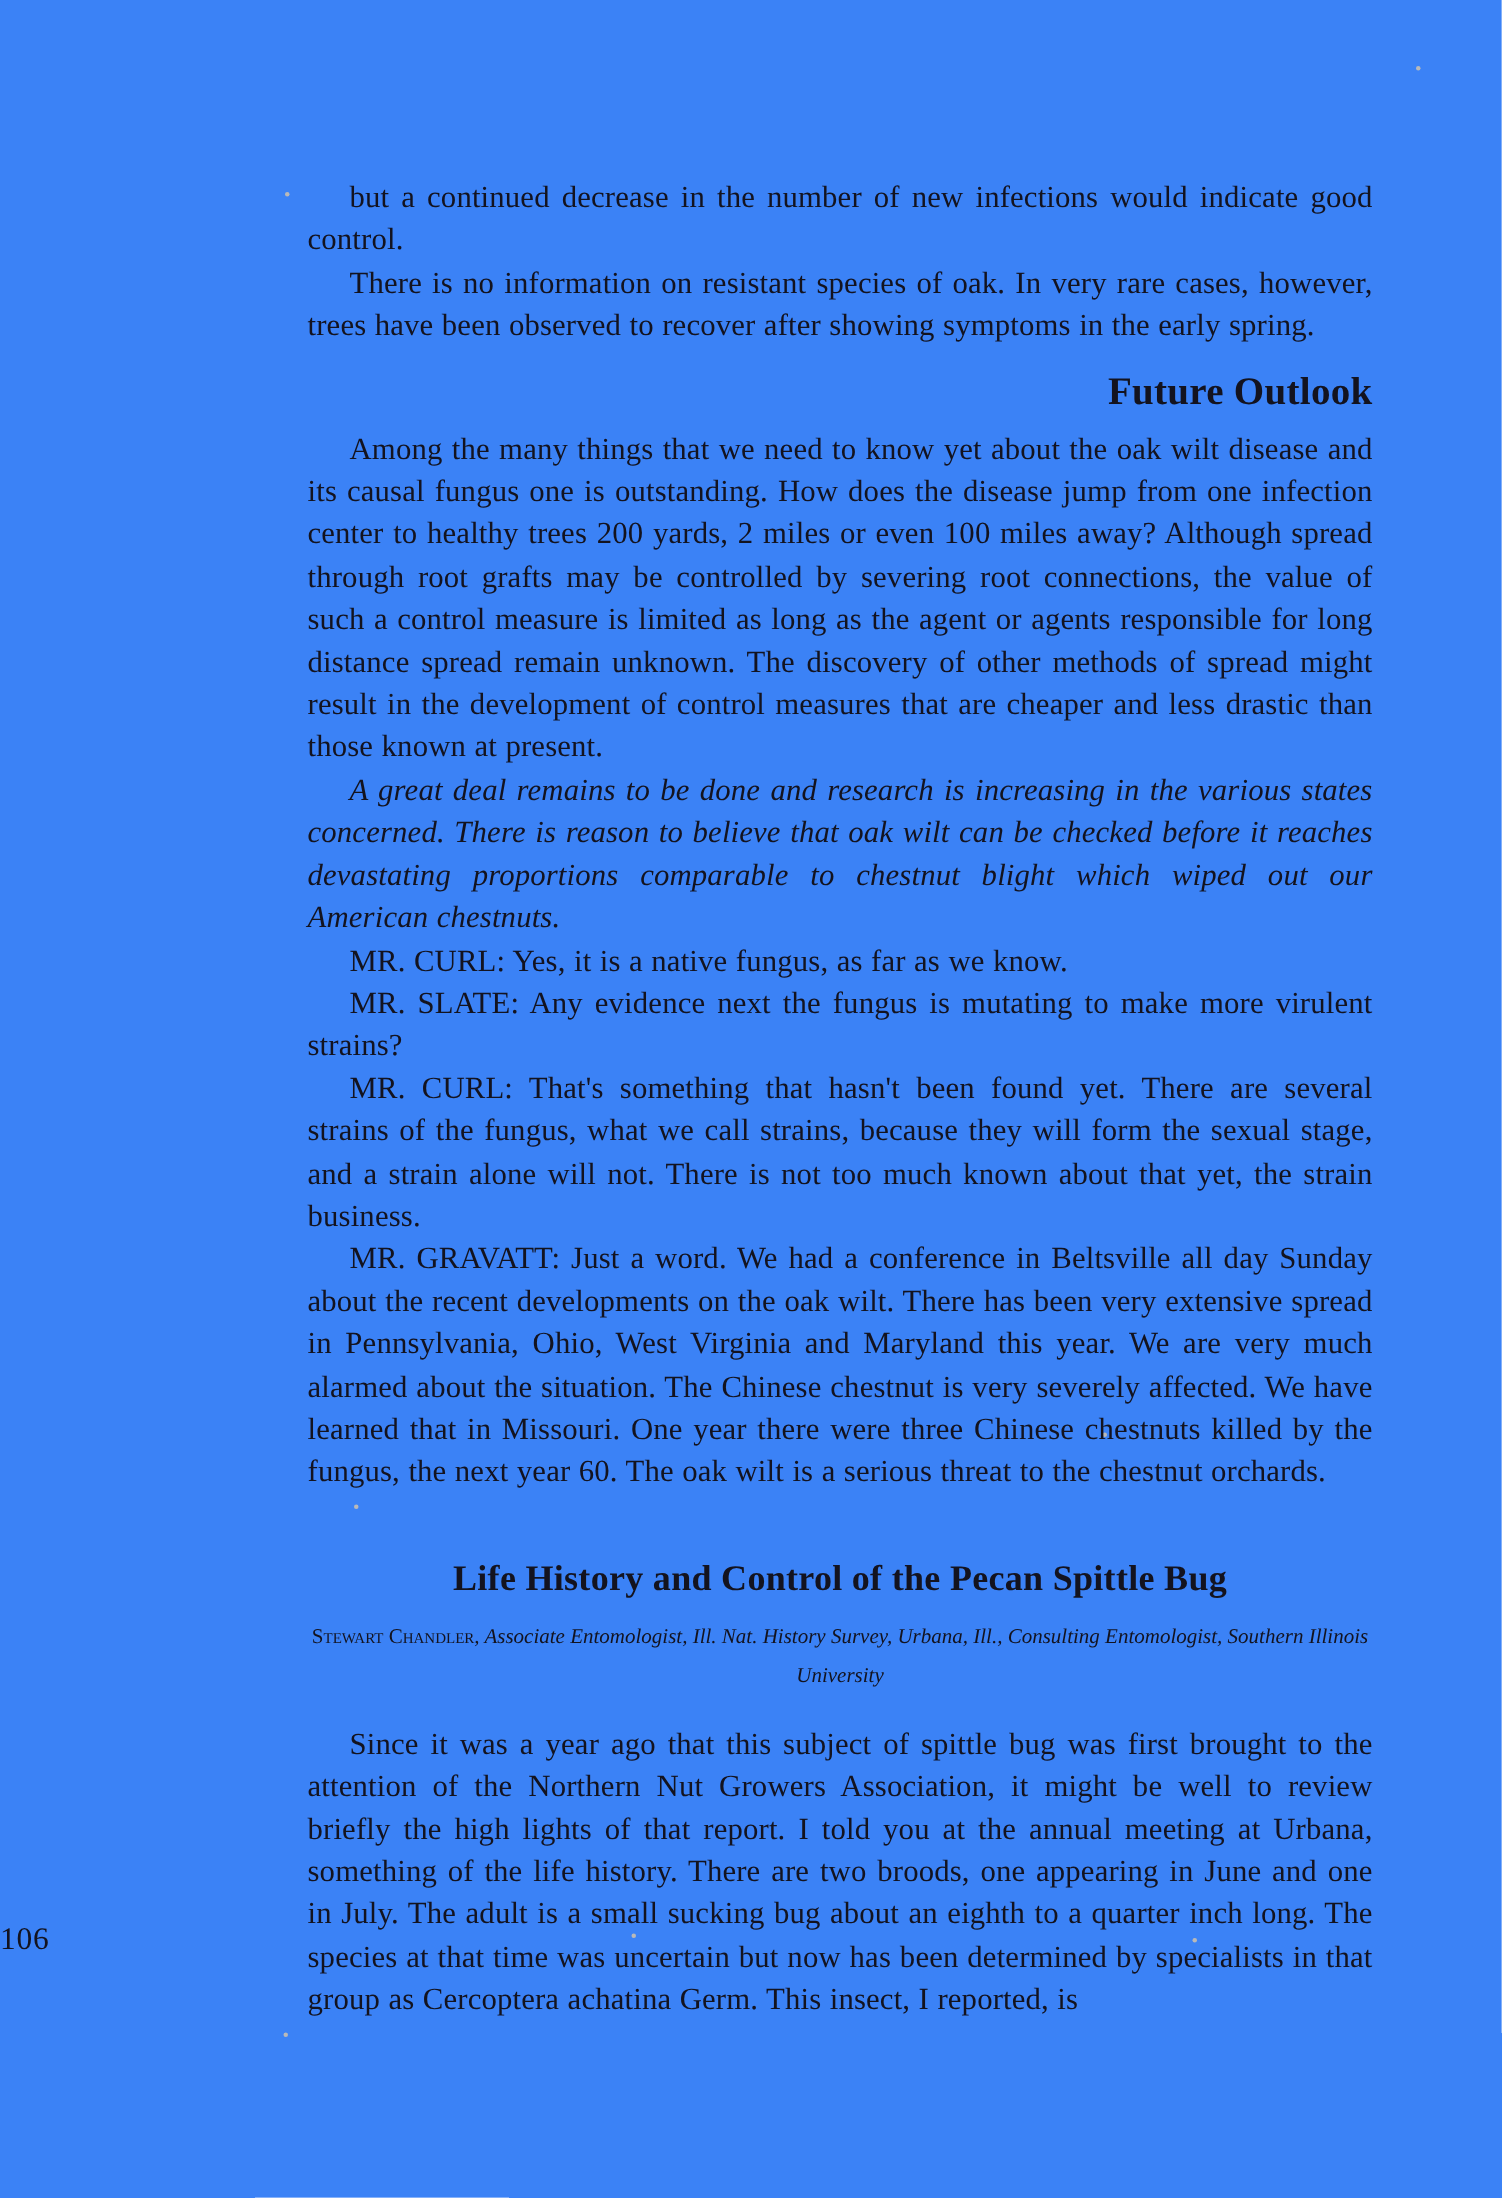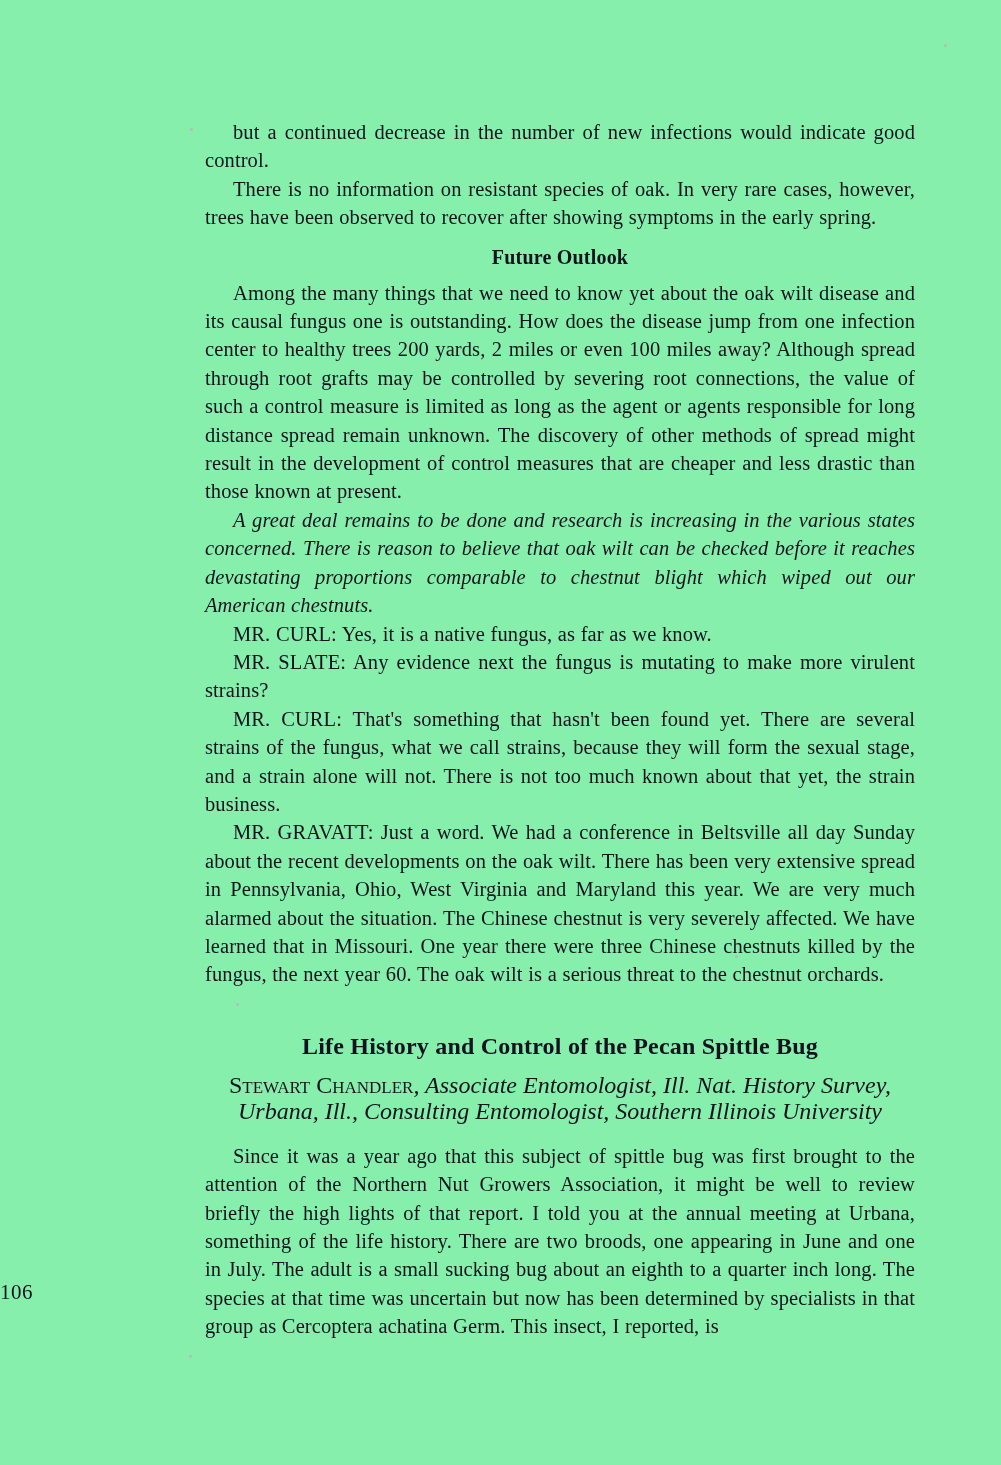--- a/index.html
+++ b/index.html
@@ -13,54 +13,54 @@
     font-family: "Liberation Serif", serif;
     color: #13131f;
     position: relative;
     overflow: hidden;
   }
   .page {
     position: absolute;
     left: 0; top: 0;
     width: 1001px;
     height: 1465px;
-    background: #86efac;
+    background: #3b82f6;
   }
   .content {
     position: absolute;
     left: 205px;
     top: 118px;
     width: 710px;
   }
   p {
     margin: 0;
     font-size: 20.5px;
     line-height: 28.4px;
     text-align: justify;
     text-indent: 28px;
     letter-spacing: 0.1px;
     word-spacing: 0.4px;
   }
   .heading-center {
-    text-align: center;
+    text-align: right;
     font-weight: bold;
-    font-size: 20px;
+    font-size: 26px;
     margin: 14px 0 10px 0;
     letter-spacing: 0.2px;
   }
   .article-title {
     text-align: center;
     font-weight: bold;
     font-size: 24px;
     margin: 0;
     letter-spacing: 0.2px;
   }
   .byline {
     text-align: center;
-    font-size: 24px;
+    font-size: 14px;
     line-height: 26px;
     font-style: italic;
     margin: 12px 0 0 0;
   }
   .byline .smallcaps {
     font-style: normal;
     font-variant: small-caps;
   }
   .gap-large { height: 44px; }
   .gap-title { height: 18px; }

